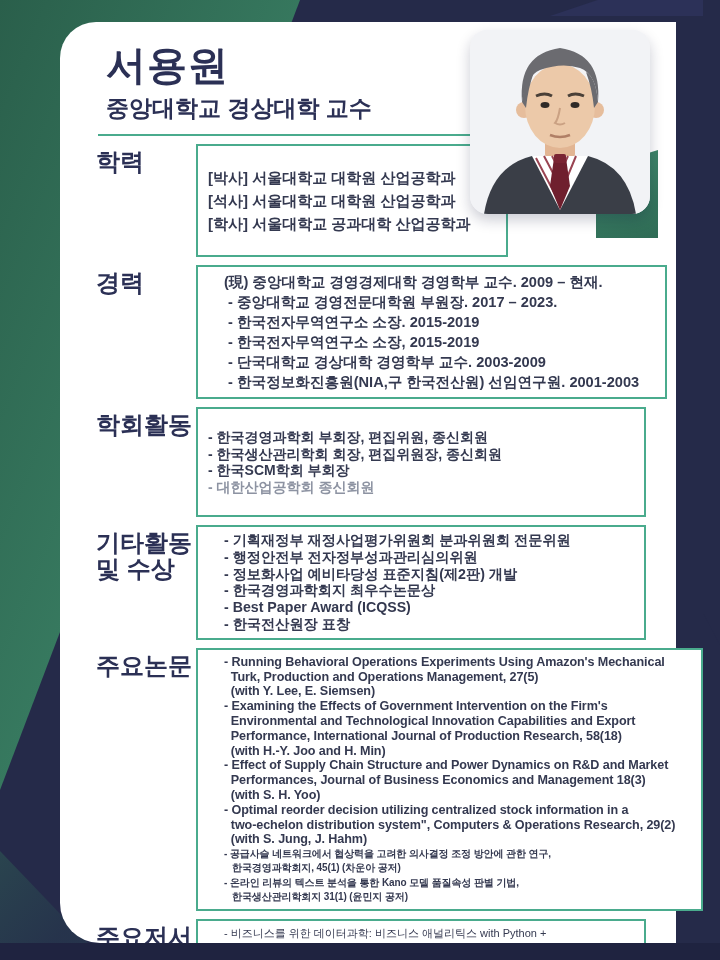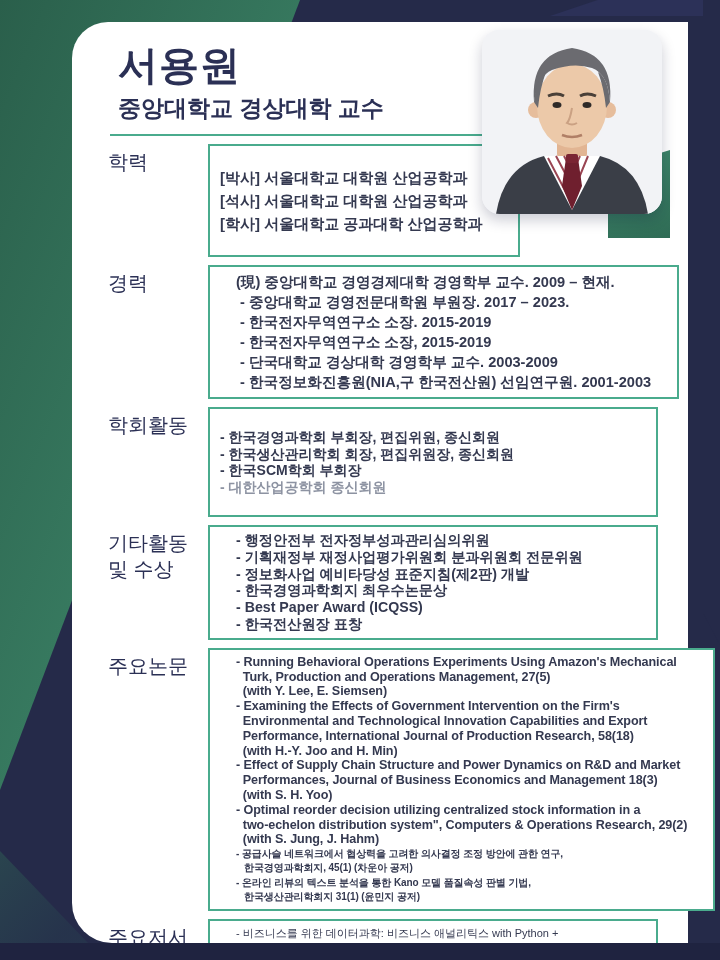--- a/index.html
+++ b/index.html
@@ -27,21 +27,21 @@
   .bg-bottom-band{
     position:absolute;left:0;right:0;bottom:0;height:17px;z-index:4;
     background:#1f2340;
   }
   .bg-right-strip{
     position:absolute;top:0;right:0;width:17px;height:645px;z-index:6;
     background:var(--navy,#252a49);
     clip-path:polygon(0 0,100% 0,100% 100%,0 95%);
   }
   .card{
-    position:absolute;left:72px;top:22px;width:616px;height:921px;z-index:2;
+    position:absolute;left:60px;top:22px;width:616px;height:921px;z-index:2;
     background:#ffffff;border-radius:36px 0 0 40px;
     box-sizing:border-box;padding:0 30px 0 36px;
   }
   .name{
     margin:22px 0 0 10px;font-size:40px;line-height:42px;font-weight:700;
     color:var(--textnavy,#2b3055);letter-spacing:1px;
   }
   .subtitle{
     margin:8px 0 0 10px;font-size:23px;line-height:28px;font-weight:700;
     color:var(--textnavy,#2b3055);
@@ -53,21 +53,21 @@
     box-shadow:0 6px 14px rgba(20,25,60,.22);
   }
   .photo-accent{
     position:absolute;top:128px;right:18px;width:62px;height:88px;z-index:2;
     background:linear-gradient(160deg,#3f8a6c,#2f6b55);
     clip-path:polygon(0 22%,100% 0,100% 100%,0 100%);
   }
   .sections{margin-top:8px;display:flex;flex-direction:column;gap:8px;}
   .section-row{display:flex;align-items:flex-start;}
   .section-label{
-    width:100px;flex:none;font-size:20px;line-height:26px;font-weight:400;
+    width:100px;flex:none;font-size:24px;line-height:26px;font-weight:700;
     color:var(--textnavy,#2b3055);padding-top:5px;
   }
   .section-box{
     flex:1;border:2px solid var(--accent,#4aab8d);background:#fff;
     padding:20px 10px;box-sizing:border-box;overflow:visible;
   }
   .box-narrow{flex:none;width:312px;}
   .box-pad{padding:5px 26px;}
   .line{white-space:pre;color:var(--textbody,#343950);font-weight:700;}
   .l-edu{font-size:15px;line-height:23px;font-weight:600;}
@@ -160,22 +160,22 @@
           <div class="line l-soc">- 한국SCM학회 부회장</div>
           <div class="line l-soc muted">- 대한산업공학회 종신회원</div>
         </div>
       </div>
       <div class="section-row">
         <div class="section-label">
           <div>기타활동</div>
           <div>및 수상</div>
         </div>
         <div class="section-box box-pad">
+          <div class="line l-etc">- 기획재정부 재정사업평가위원회 분과위원회 전문위원</div>
           <div class="line l-etc">- 행정안전부 전자정부성과관리심의위원</div>
-          <div class="line l-etc">- 기획재정부 재정사업평가위원회 분과위원회 전문위원</div>
           <div class="line l-etc">- 정보화사업 예비타당성 표준지침(제2판) 개발</div>
           <div class="line l-etc">- 한국경영과학회지 최우수논문상</div>
           <div class="line l-etc">- Best Paper Award (ICQSS)</div>
           <div class="line l-etc">- 한국전산원장 표창</div>
         </div>
       </div>
       <div class="section-row">
         <div class="section-label">
           <div>주요논문</div>
         </div>

